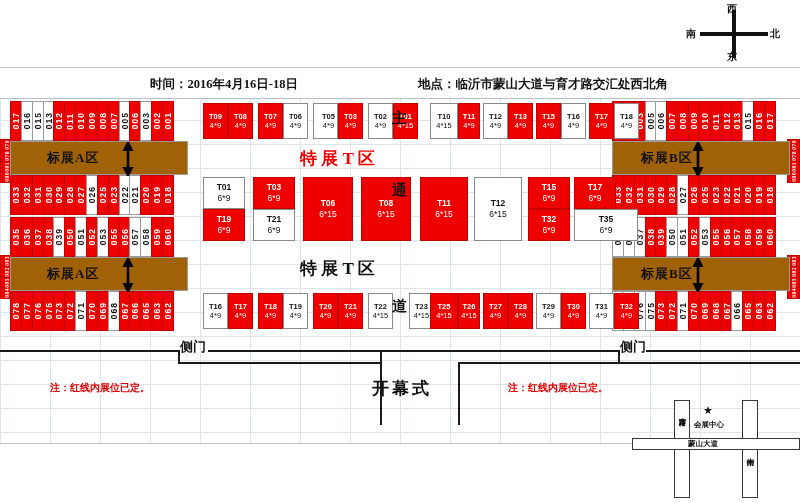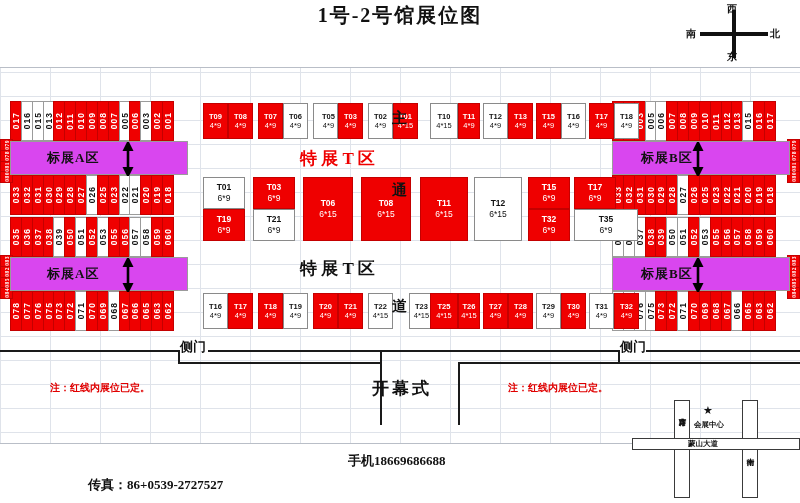--- a/index.html
+++ b/index.html
@@ -70,21 +70,21 @@
   .endcap .e {
     flex:1; border:1px solid #c40000; margin-bottom:-1px;
     background:#ef0000; color:#fff;
     display:flex; align-items:center; justify-content:center;
     font-size:5.5px; font-weight:700;
   }
   .endcap .e span { writing-mode:vertical-rl; transform:rotate(180deg); letter-spacing:0.5px; }
 
   
   .aisle {
-    position:absolute; background:#d946ef; border:1px solid #9b9b9b;
+    position:absolute; background:#a16207; border:1px solid #9b9b9b;
     display:flex; align-items:center;
   }
   .aisle .lbl { font-size:13px; font-weight:700; color:#111;
                 font-family:"Liberation Serif", serif; letter-spacing:1px; }
   .arrow { position:absolute; width:14px; height:100%; }
   .arrow svg { display:block; }
 
   
   .tblock { position:absolute; border:1px solid #8a8a8a; background:#fff;
             color:#111; display:flex; flex-direction:column;
@@ -131,32 +131,35 @@
   #minimap .star { position:absolute; font-size:11px; color:#111; }
 </style>
 </head>
 <body>
 
 <div id="grid-bg"></div>
 
 <div id="page">
 
   <div id="header">
-    <div id="title2">1号-2号馆展位图</div>
 
     <div id="compass">
       <div class="bar-h"></div>
       <div class="bar-v"></div>
       <span class="n-w">西</span>
       <span class="n-s">南</span>
       <span class="n-n">北</span>
       <span class="n-e">东</span>
     </div>
   </div>
 
+  <div id="infobar">
+    <div class="t" id="info-time">时间：2016年4月16日-18日</div>
+    <div class="t" id="info-place">地点：临沂市蒙山大道与育才路交汇处西北角</div>
+  </div>
 
   <div id="hall">
 
   <div class="strip" style="left: 10px; top: 2px; width: 178px; height: 40px;">
         <div class="cell red" style="width: 11.8667px; height: 40px;">
           <span class="vnum">017</span>
         </div>
         <div class="cell" style="width: 11.8667px; height: 40px;">
           <span class="vnum">016</span>
         </div>
@@ -826,22 +829,20 @@
     <div class="door-lbl" style="left:180px; top:-7px;">侧门</div>
     <div class="door-lbl" style="left:620px; top:-7px;">侧门</div>
 
     <div class="note" style="left:50px;  top:36px;">注：红线内展位已定。</div>
     <div class="note" style="left:508px; top:36px;">注：红线内展位已定。</div>
 
     <div id="opening" style="left:372px; top:32px;">开幕式</div>
   </div>
 
   <div id="footer">
-    <div class="f" id="f-fax">传真：86+0539-2727527</div>
-    <div class="f" id="f-mob">手机18669686688</div>
   </div>
 
   <div id="minimap">
     <div class="road" style="left:42px;  top:0px;  width:16px;  height:98px;"></div>
     <div class="road" style="left:110px; top:0px;  width:16px;  height:98px;"></div>
     <div class="road" style="left:0px;   top:38px; width:168px; height:12px;"></div>
     <div class="star" style="left:71px; top:4px;">★</div>
     <div class="mtxt" style="left:62px; top:20px;">会展中心</div>
     <div class="mtxt" style="left:56px; top:39px;">蒙山大道</div>
     <div class="mtxt vtxt" style="left:45px;  top:12px;">育才路</div>

